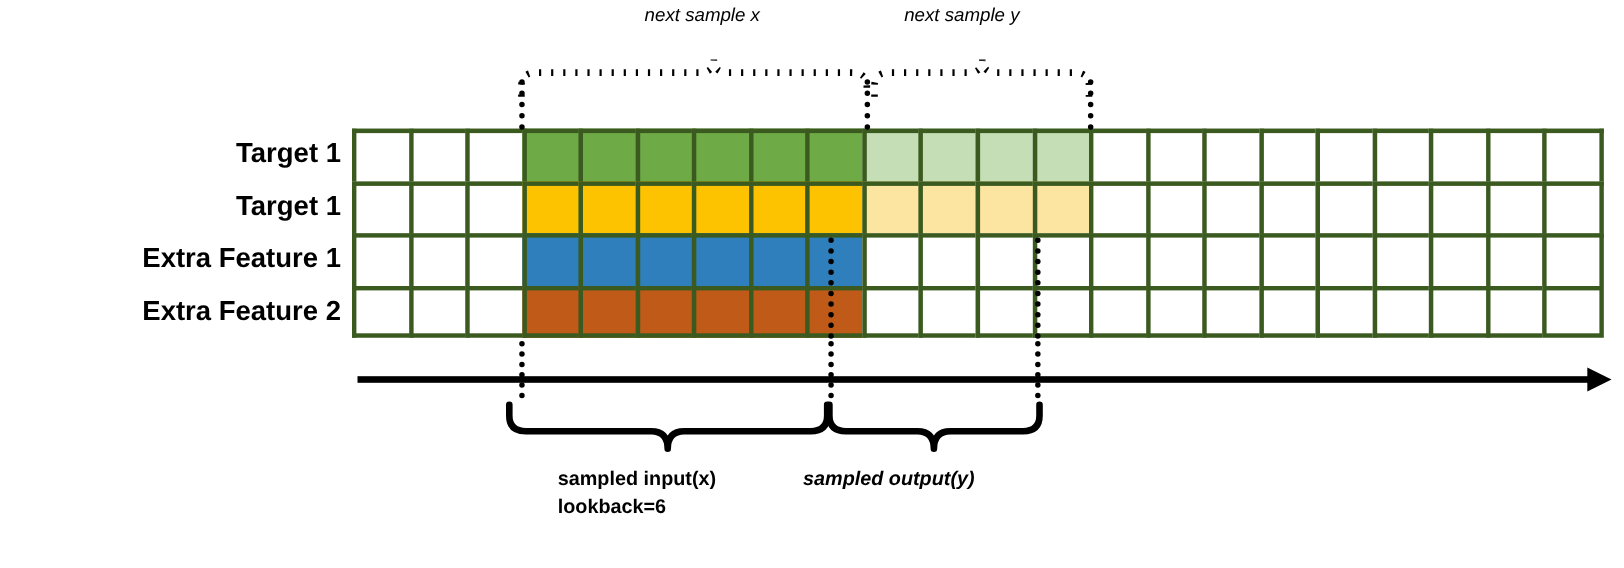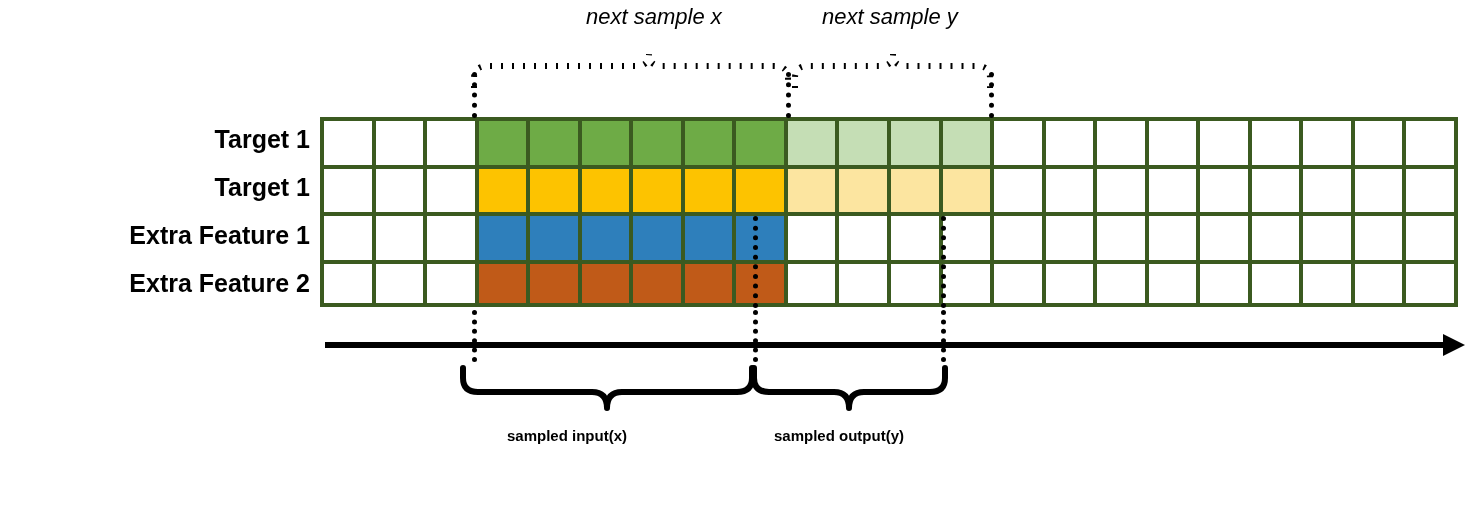--- a/index.html
+++ b/index.html
@@ -12,21 +12,21 @@
 
   
   .title{
     position:absolute;left:14px;top:2px;
     font-size:30px;font-weight:700;color:#000;
     letter-spacing:0px;white-space:nowrap;
   }
 
   
   .annot{
-    position:absolute;font-size:22px;font-style:italic;
+    position:absolute;font-size:17px;font-style:italic;
     font-weight:500;color:#000;white-space:nowrap;
   }
 
   
   .rowlabel{
     position:absolute;right:0;
     width:290px;text-align:right;
     font-size:25px;font-weight:700;color:#000;
     white-space:nowrap;
   }
@@ -75,21 +75,21 @@
   .vdot{
     position:absolute;width:0;
     border-left:5px dotted #000;
   }
 
   
   .svgfull{position:absolute;left:0;top:0;width:1476px;height:516px;overflow:visible;pointer-events:none;}
 
   
   .caption{
-    position:absolute;font-size:15px;font-weight:600;color:#000;
+    position:absolute;font-size:18px;font-weight:600;color:#000;
     line-height:25px;white-space:nowrap;
   }
   .caption div{white-space:nowrap;}
 </style>
 </head>
 <body>
 
 <div id="stage">
 
 
@@ -228,18 +228,19 @@
 
     <path d="M 795,88 L 795,78 Q 795,66 808,66 L 880,66 Q 893,66 893,54 Q 893,66 906,66 L 977,66 Q 990,66 990,78 L 990,88" fill="none" stroke="#000" stroke-width="6" stroke-linecap="butt" stroke-dasharray="2 9"></path>
 
     <path d="M 463,368 L 463,378 Q 463,392 478,392 L 592,392 Q 607,392 607,408 Q 607,392 622,392 L 737,392 Q 752,392 752,378 L 752,368" fill="none" stroke="#000" stroke-width="6" stroke-linecap="round" stroke-linejoin="round"></path>
 
     <path d="M 754,368 L 754,378 Q 754,392 769,392 L 834,392 Q 849,392 849,408 Q 849,392 864,392 L 930,392 Q 945,392 945,378 L 945,368" fill="none" stroke="#000" stroke-width="6" stroke-linecap="round" stroke-linejoin="round"></path>
   </svg>
 
   <div class="caption" style="left:507px;top:423px;">
     <div>sampled input(x)</div>
-  </div>
-  <div class="caption" style="left:774px;top:423px;">
+    <div>lookback=6</div>
+  </div>
+  <div class="caption" style="left:730px;top:423px;font-style:italic;">
     <div>sampled output(y)</div>
   </div>
 
 </div>
 
 </body></html>

